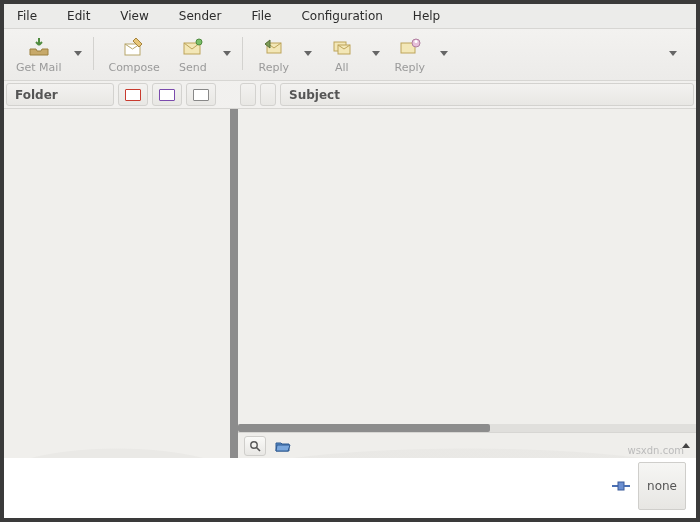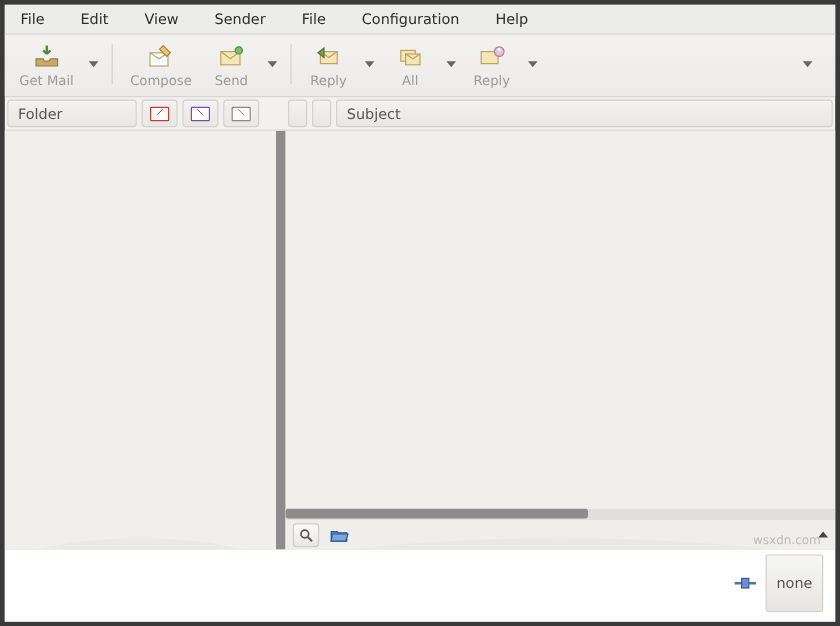--- a/index.html
+++ b/index.html
@@ -87,20 +87,21 @@
   }
   .hdr {
     display: flex;
     align-items: center;
     padding: 0 8px;
     background: linear-gradient(#f3f2f0, #e8e7e4);
     border: 1px solid #d3d2cf;
     border-radius: 3px;
     margin: 2px;
     color: #555;
+    font-weight: bold;
   }
   .hdr.folder { width: 108px; }
   .hdr.iconbtn {
     width: 30px;
     justify-content: center;
     padding: 0;
   }
   .hdr.gap { width: 10px; background: transparent; border: none; }
   .hdr.micro { width: 16px; padding:0; justify-content:center; }
   .hdr.subject { flex: 1; }

